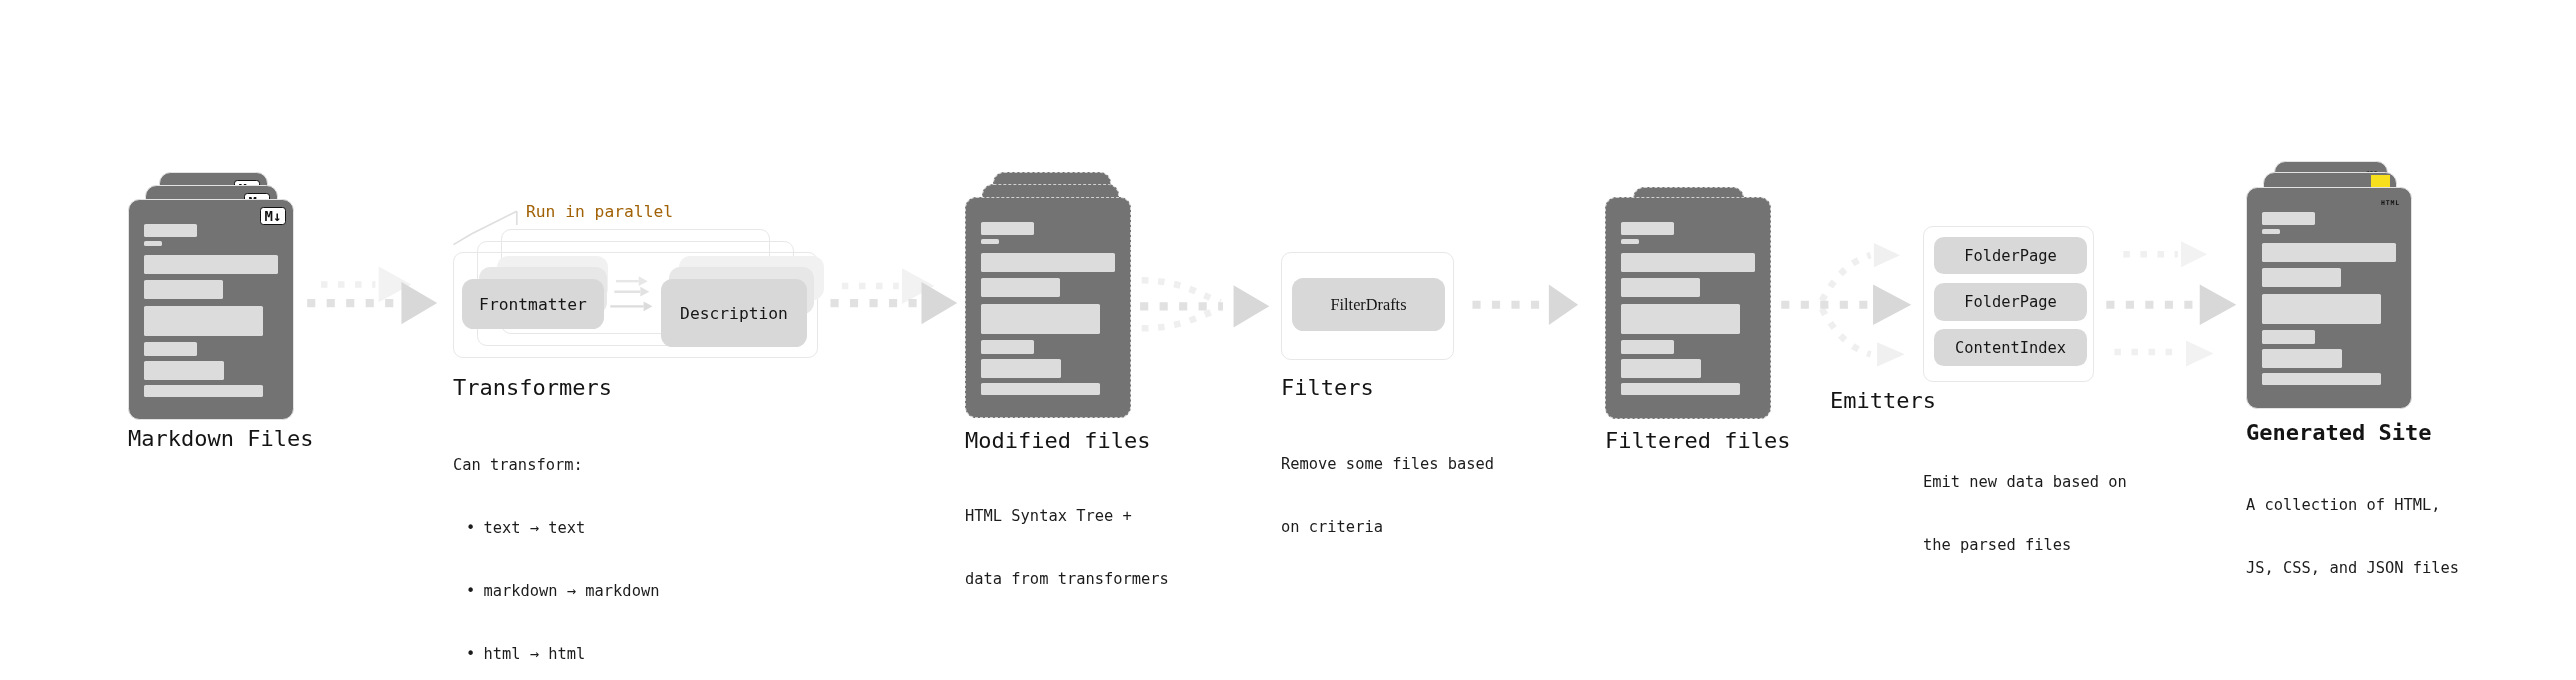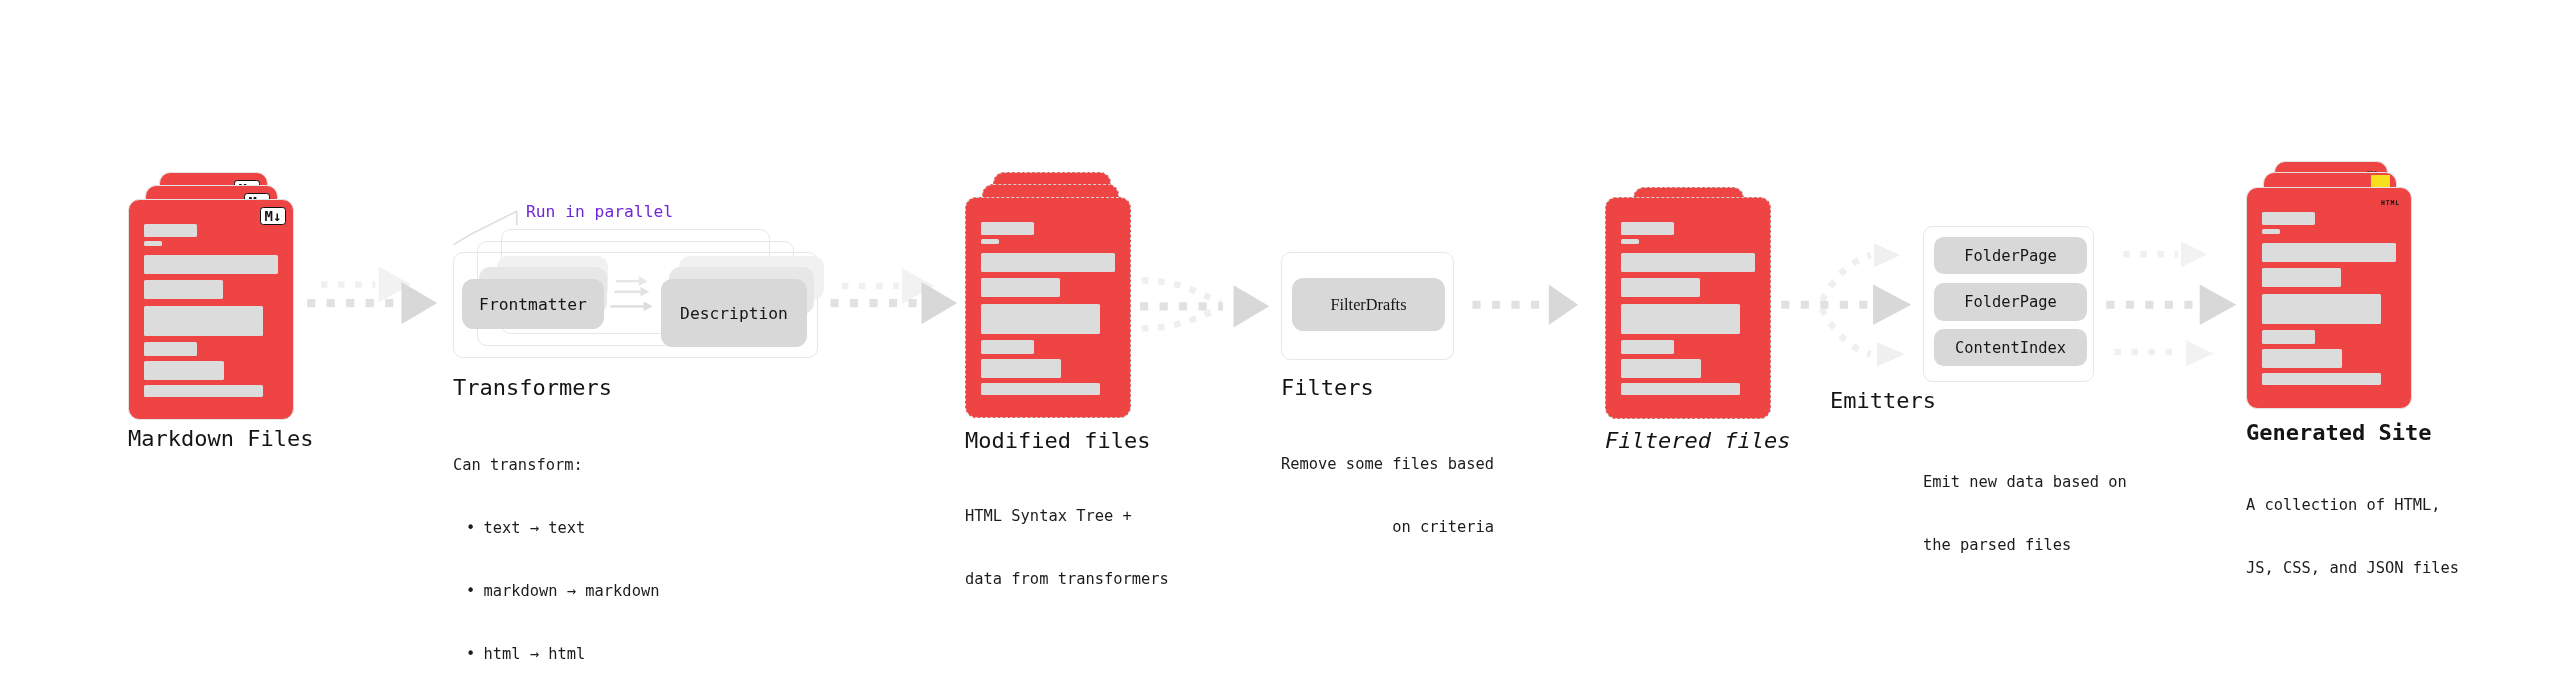--- a/index.html
+++ b/index.html
@@ -2,38 +2,38 @@
 <html style="font-size:13px"><head>
 <meta charset="utf-8">
 <style>
   html,body{margin:0;padding:0;background:#ffffff;}
   .canvas{
     position:relative;width:2576px;height:681px;overflow:hidden;background:#ffffff;
     font-family:"DejaVu Sans Mono","Liberation Mono",monospace;color:#161616;
   }
   .arrows{position:absolute;left:0;top:0;z-index:0;}
   
-  .doc-card{position:absolute;background:#ef4444;border:1.6px solid #e3e3e3;border-radius:11.4px;box-sizing:border-box;}
+  .doc-card{position:absolute;background:#737373;border:1.6px solid #e3e3e3;border-radius:11.4px;box-sizing:border-box;}
   .doc-card.dashed{border:1.6px dashed #d2d2d2;}
   .bar{position:absolute;background:#dcdcdc;border-radius:1.6px;}
   
   .md-badge{position:absolute;top:6.5px;right:7.3px;height:18px;line-height:17px;padding:0 3.3px;
     background:#ffffff;border:1.6px solid #121212;border-radius:3.3px;font-size:14px;font-weight:bold;color:#121212;box-sizing:border-box;}
   
   .frame{position:absolute;border:1.6px solid #e7e7e7;border-radius:9.8px;background:transparent;box-sizing:border-box;}
   
   .chip{position:absolute;background:#d8d8d8;border-radius:11.4px;display:flex;align-items:center;justify-content:center;
     font-size:16.3px;color:#161616;box-sizing:border-box;white-space:pre;}
   .chip.ghost1{background:#e7e7e7;}
   .chip.ghost2{background:#f1f1f1;}
   .chip.small{font-size:15.4px;border-radius:9.8px;}
   
   .node-label{position:absolute;font-size:22px;color:#141414;white-space:pre;}
   .node-caption{position:absolute;font-size:15.4px;line-height:21px;color:#1c1c1c;white-space:pre;}
-  .annotation{position:absolute;font-size:16.3px;color:#6d28d9;white-space:pre;}
+  .annotation{position:absolute;font-size:16.3px;color:#a16207;white-space:pre;}
   .bullet-line{display:block;}
   .bullet-line .b{padding:0 8.1px 0 13px;}
   
   .css-badge{position:absolute;top:2.4px;right:6.5px;width:18px;text-align:center;}
   .css-badge .t{font-size:6.5px;font-weight:bold;color:#222;line-height:6.5px;letter-spacing:0px;}
   .css-badge .u{height:3.3px;background:#2965f1;margin-top:0.8px;border-radius:0.8px;}
   .js-badge{position:absolute;top:1.6px;right:6.5px;width:18.7px;height:12.2px;background:#f7df1e;}
   .html5{position:absolute;top:4.9px;right:9px;width:23px;text-align:center;}
   .html5 .t{font-size:6.5px;font-weight:bold;color:#111;line-height:7.3px;letter-spacing:0.8px;}
   .html5 .shield{width:21px;height:24.4px;margin:0.8px auto 0;position:relative;
@@ -165,39 +165,39 @@
     <div class="node-caption" style="left:965px;top:464px;">
       <span class="bullet-line">HTML Syntax Tree +</span>
       <span class="bullet-line">data from transformers</span>
     </div>
   </div>
 
   <div>
     <div class="frame" style="left:1281px;top:252px;width:173px;height:108px;z-index:1;"></div>
     <div class="chip" style="left:1292px;top:278px;width:153px;height:53px;z-index:2;font-family:Liberation Serif, serif;">FilterDrafts</div>
     <div class="node-label" style="left:1281px;top:375px;">Filters</div>
-    <div class="node-caption" style="left:1281px;top:412px;text-align:right;">
+    <div class="node-caption" style="left:1281px;top:412px;">
       <span class="bullet-line">Remove some files based</span>
       <span class="bullet-line">on criteria</span>
     </div>
   </div>
 
   <div>
     <div class="doc-card dashed" style="left:1633px;top:187px;width:111px;height:65px;z-index:1;"></div>
     <div class="doc-card dashed doc-bars" style="left:1605px;top:197px;width:166px;height:222px;z-index:2;">
         <div class="bar" style="left: 14.6px; top: 24.4px; width: 53px; height: 12.2px;"></div>
         <div class="bar" style="left: 14.6px; top: 41px; width: 18.7px; height: 4.9px;"></div>
         <div class="bar" style="left: 14.6px; top: 55px; width: 134px; height: 18.7px;"></div>
         <div class="bar" style="left: 14.6px; top: 80px; width: 79px; height: 18.7px;"></div>
         <div class="bar" style="left: 14.6px; top: 106px; width: 119px; height: 30px;"></div>
         <div class="bar" style="left: 14.6px; top: 142px; width: 53px; height: 14px;"></div>
         <div class="bar" style="left: 14.6px; top: 161px; width: 80px; height: 18.7px;"></div>
         <div class="bar" style="left: 14.6px; top: 185px; width: 119px; height: 12.2px;"></div>
       </div>
-    <div class="node-label" style="left:1605px;top:428px;font-style:italic;">Filtered files</div>
+    <div class="node-label" style="left:1605px;top:428px;">Filtered files</div>
   </div>
 
   <div>
     <div class="frame" style="left:1923px;top:226px;width:171px;height:156px;z-index:1;"></div>
     <div class="chip small" style="left:1934px;top:237px;width:153px;height:37px;z-index:2;">FolderPage</div>
     <div class="chip small" style="left:1934px;top:283px;width:153px;height:38px;z-index:2;">FolderPage</div>
     <div class="chip small" style="left:1934px;top:329px;width:153px;height:37px;z-index:2;">ContentIndex</div>
     <div class="node-label" style="left:1830px;top:388px;">Emitters</div>
     <div class="node-caption" style="left:1923px;top:430px;">
       <span class="bullet-line">Emit new data based on</span>

